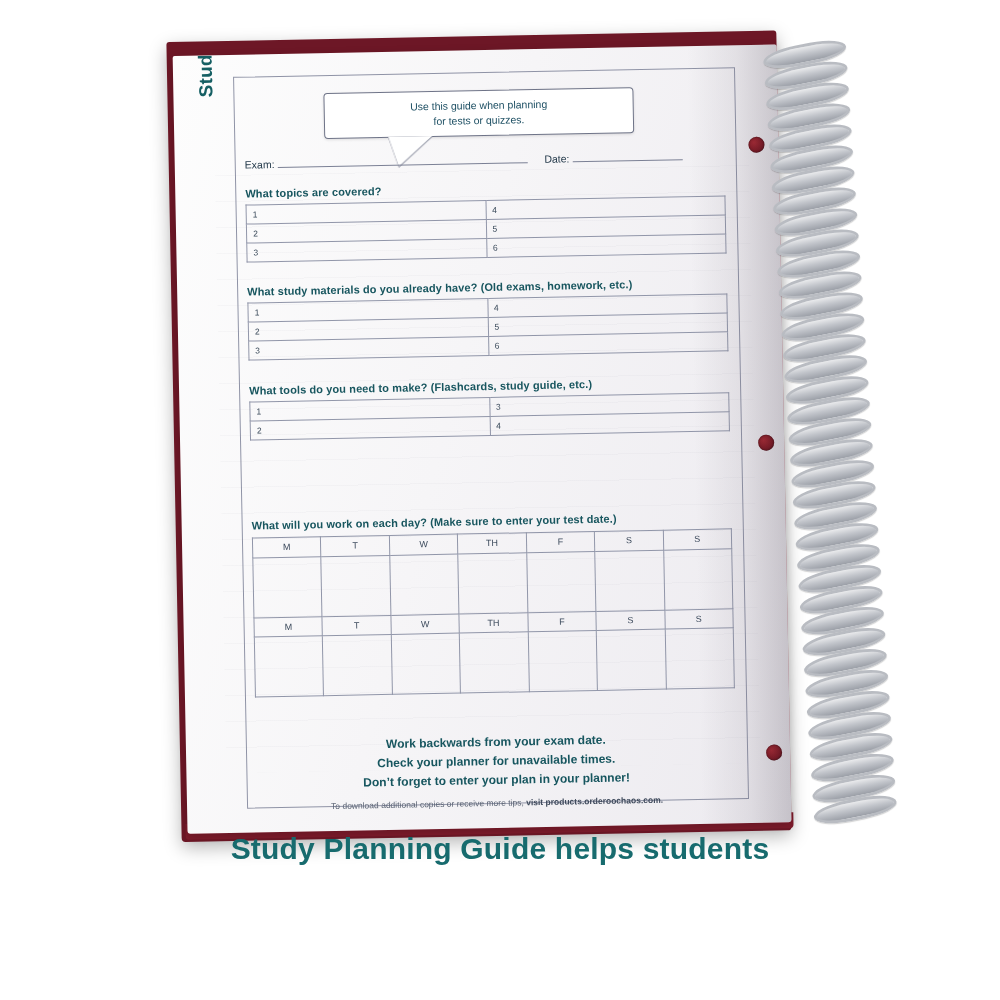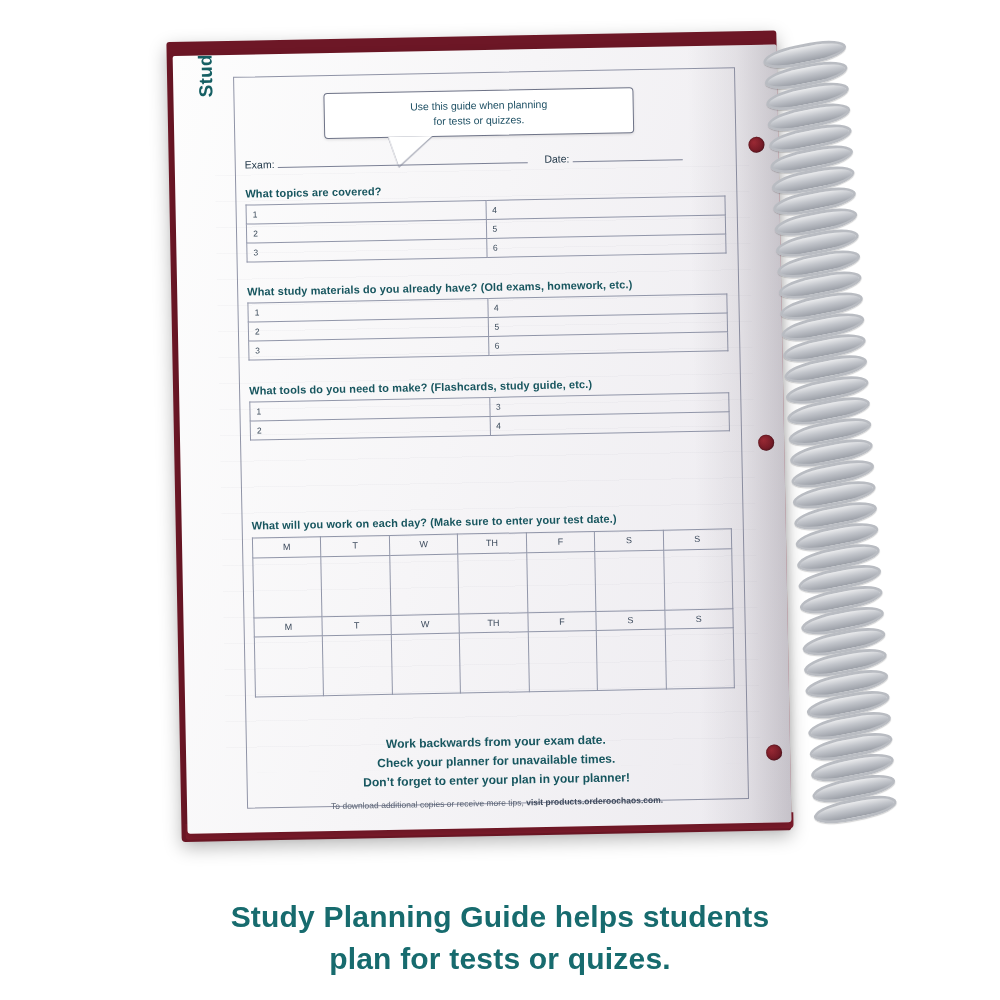--- a/index.html
+++ b/index.html
@@ -244,21 +244,21 @@
     width: 16px; height: 16px;
     border-radius: 50%;
     background: radial-gradient(circle at 35% 35%, #a8252f 0%, #7d141f 60%, #4d0a12 100%);
     box-shadow: inset 0 0 2px rgba(0,0,0,.6);
   }
 
   
   #caption {
     position: absolute;
     left: 0;
-    top: 896px;
+    top: 828px;
     width: 1000px;
     text-align: center;
     color: #176b6e;
     font-weight: bold;
     font-size: 30px;
     line-height: 42px;
     letter-spacing: .2px;
   }
 </style>
 </head>
@@ -437,14 +437,13 @@
       <div class="coil" style="left:40px; top:720px;"></div>
       <div class="coil" style="left:41px; top:741px;"></div>
       <div class="coil" style="left:42px; top:762px;"></div>
     </div>
 
   </div>
 </div>
 
 <div id="caption">
   <div>Study Planning Guide helps students</div>
-  <div>plan for tests or quizes.</div>
 </div>
 
 </body></html>

